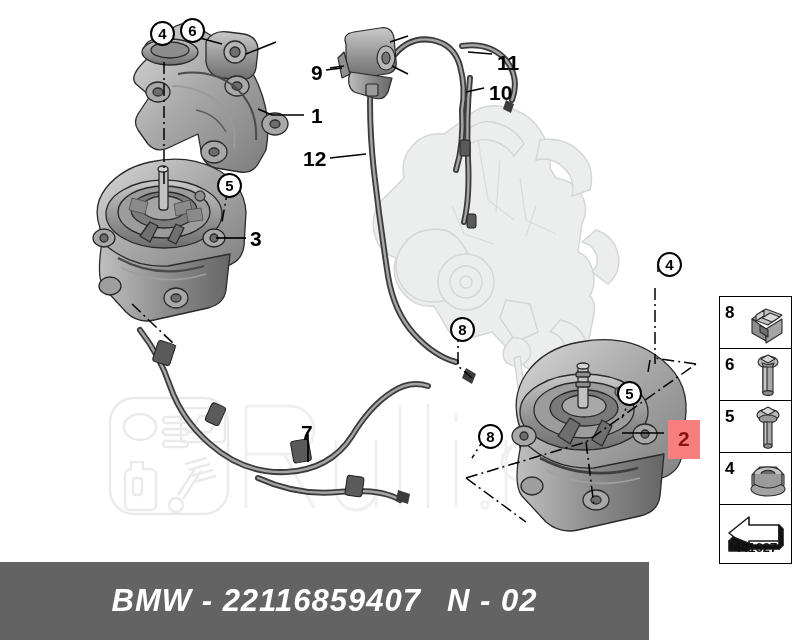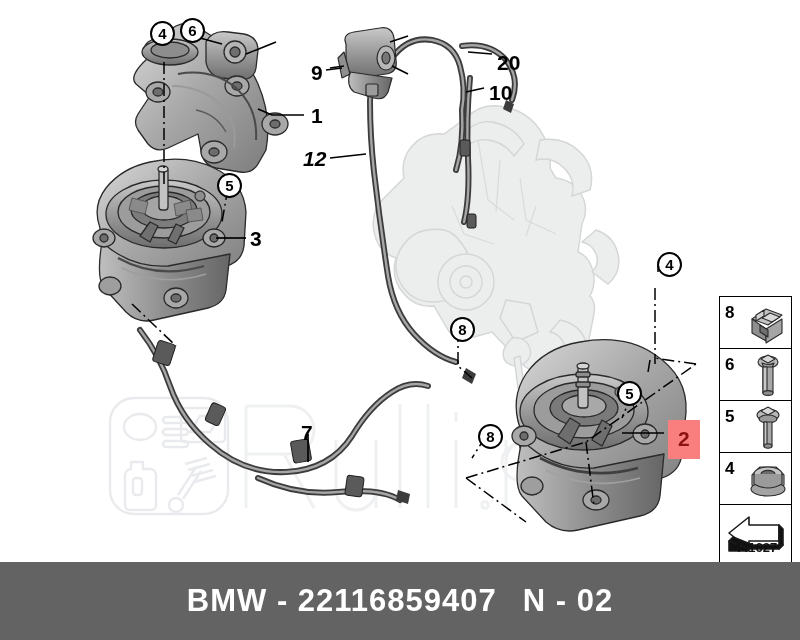--- a/index.html
+++ b/index.html
@@ -118,26 +118,27 @@
     font-weight: bold;
     color: #111;
     font-family: "Liberation Sans", sans-serif;
   }
 
   
   #footer {
     position: absolute;
     left: 0;
     top: 562px;
-    width: 800px;
+    width: 649px;
     height: 78px;
     background: #636363;
     display: flex;
     align-items: center;
     justify-content: center;
+    font-style: italic;
   }
   #footer-text {
     color: #ffffff;
     font-family: "Liberation Sans", sans-serif;
     font-size: 31px;
     font-weight: bold;
     letter-spacing: 1px;
   }
   #footer-text .gap { display: inline-block; width: 26px; }
 </style>
@@ -435,24 +436,24 @@
         <path d="M466 478 l120 -36 l110 -78"></path>
         <path d="M466 478 l60 44"></path>
         <path d="M586 442 l8 64"></path>
         <path d="M696 364 l-42 -6"></path>
       </g>
     </svg>
 
     <div class="callout circled" style="left:150px; top:21px;">4</div>
     <div class="callout circled" style="left:180px; top:18px;">6</div>
     <div class="callout plain" style="left:311px; top:62px;">9</div>
-    <div class="callout plain" style="left:497px; top:52px;">20</div>
+    <div class="callout plain" style="left:497px; top:52px;">11</div>
     <div class="callout plain" style="left:489px; top:82px;text-align:center;">10</div>
     <div class="callout plain" style="left:311px; top:105px;">1</div>
-    <div class="callout plain" style="left:303px; top:148px;font-style:italic;">12</div>
+    <div class="callout plain" style="left:303px; top:148px;">12</div>
     <div class="callout circled" style="left:217px; top:173px;">5</div>
     <div class="callout plain" style="left:250px; top:228px;">3</div>
     <div class="callout circled" style="left:657px; top:252px;">4</div>
     <div class="callout circled" style="left:450px; top:317px;">8</div>
     <div class="callout circled" style="left:617px; top:381px;">5</div>
     <div class="callout plain" style="left:301px; top:422px;">7</div>
     <div class="callout circled" style="left:478px; top:424px;">8</div>
     <div class="callout highlight" style="left:668px; top:420px;">2</div>
 
     <div id="legend">

